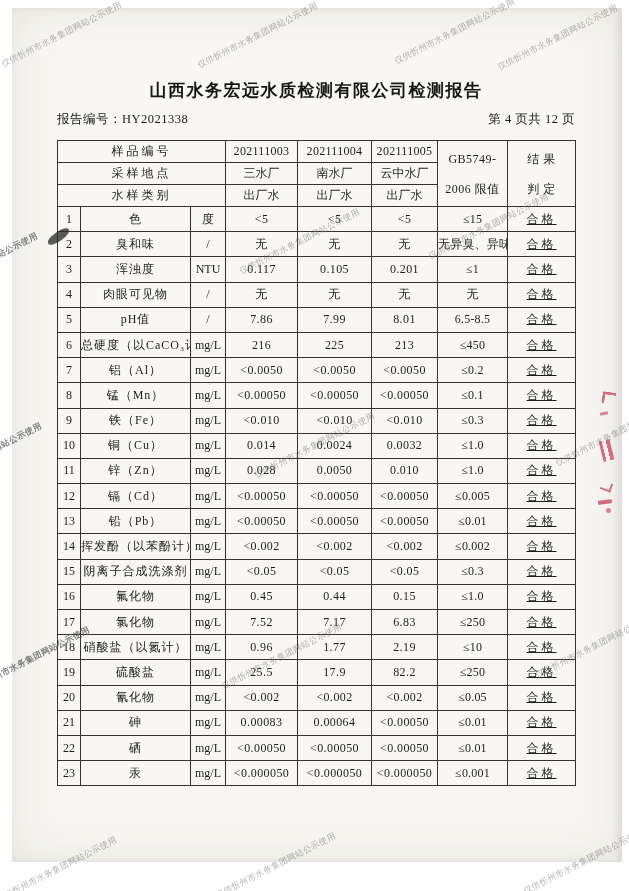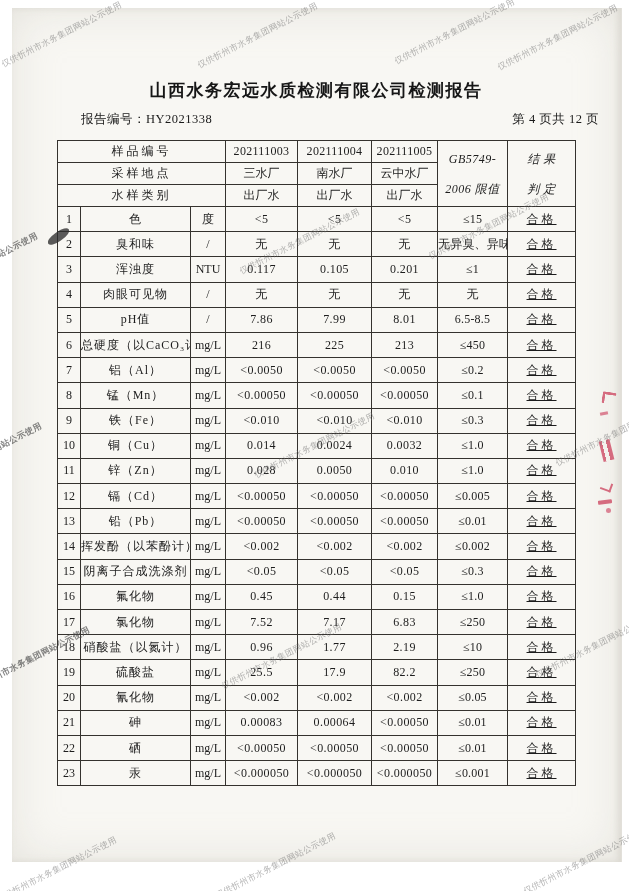--- a/index.html
+++ b/index.html
@@ -19,21 +19,21 @@
   
   .title{
     position:absolute;left:57px;top:79px;width:518px;
     text-align:center;font-family:"Liberation Sans","DejaVu Sans",sans-serif;
     font-size:17px;font-weight:bold;letter-spacing:1.5px;color:#161616;
     white-space:nowrap;
   }
   .meta-row{
     position:absolute;left:57px;top:111px;width:518px;
     display:flex;justify-content:space-between;align-items:center;
-    font-size:12.5px;color:#1a1a1a;letter-spacing:.5px;margin-left:24px;
+    font-size:12.5px;color:#1a1a1a;letter-spacing:.5px;
   }
   
   table.report{
     position:absolute;left:57px;top:140px;width:518px;
     border-collapse:collapse;table-layout:fixed;border-radius:29px;
   }
   table.report td{
     border:1px solid #35322e;
     text-align:center;vertical-align:middle;
     font-size:12px;color:#1d1d1d;padding:0;
@@ -41,21 +41,21 @@
   }
   thead tr{height:22px;}
   tbody tr{height:25.2px;}
   td.head-label{letter-spacing:3px;}
   td.sampno{font-size:13px;letter-spacing:.3px;}
   td.name{text-align:left;padding-left:9px;letter-spacing:1px;}
   td.num{font-size:12px;}
   td.val{font-size:12.5px;letter-spacing:.4px;}
   td.limit{font-size:11.5px;letter-spacing:.2px;}
   td.result{letter-spacing:3px;text-decoration:underline;}
-  td.two-line div{line-height:30px;font-size:12px;letter-spacing:.5px;font-style:italic;}
+  td.two-line div{line-height:30px;font-size:12px;letter-spacing:.5px;}
   
   .wm-layer{position:absolute;inset:0;pointer-events:none;z-index:5;}
   .wm{
     position:absolute;white-space:nowrap;
     font-size:8.5px;letter-spacing:.4px;
     color:rgba(112,112,112,.55);
     transform:translate(-50%,-50%) rotate(-27deg);
     font-family:"Liberation Sans","DejaVu Sans",sans-serif;
   }
   .wm.bold{color:rgba(80,80,80,.72);font-weight:bold;}

